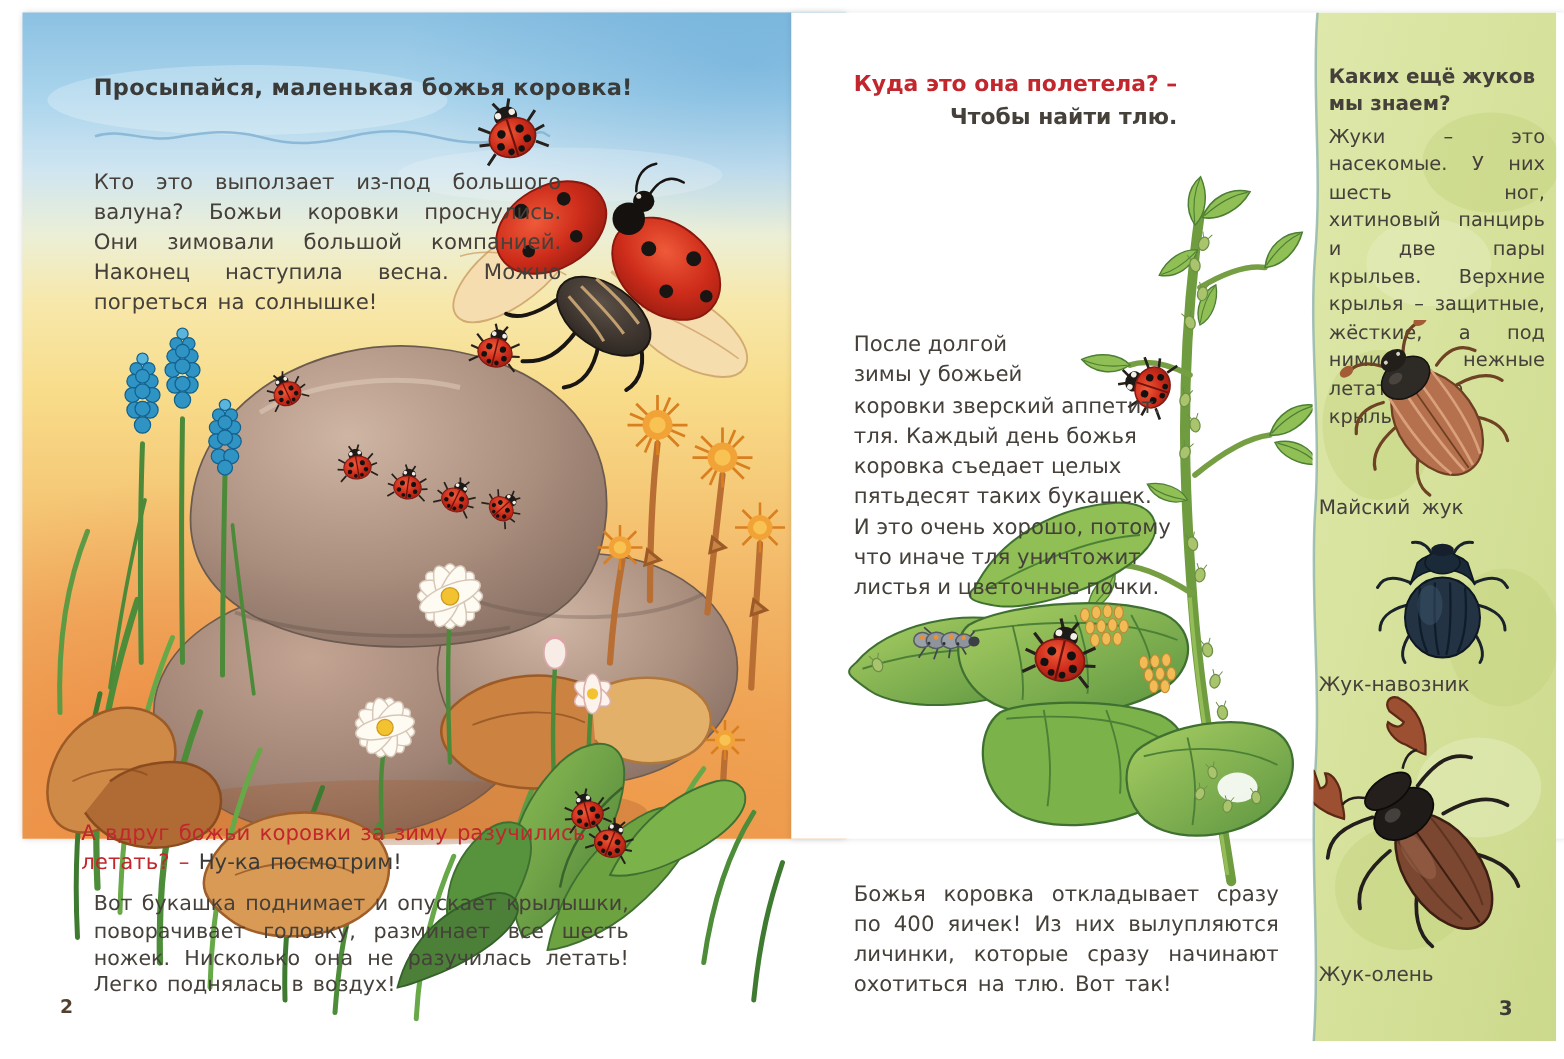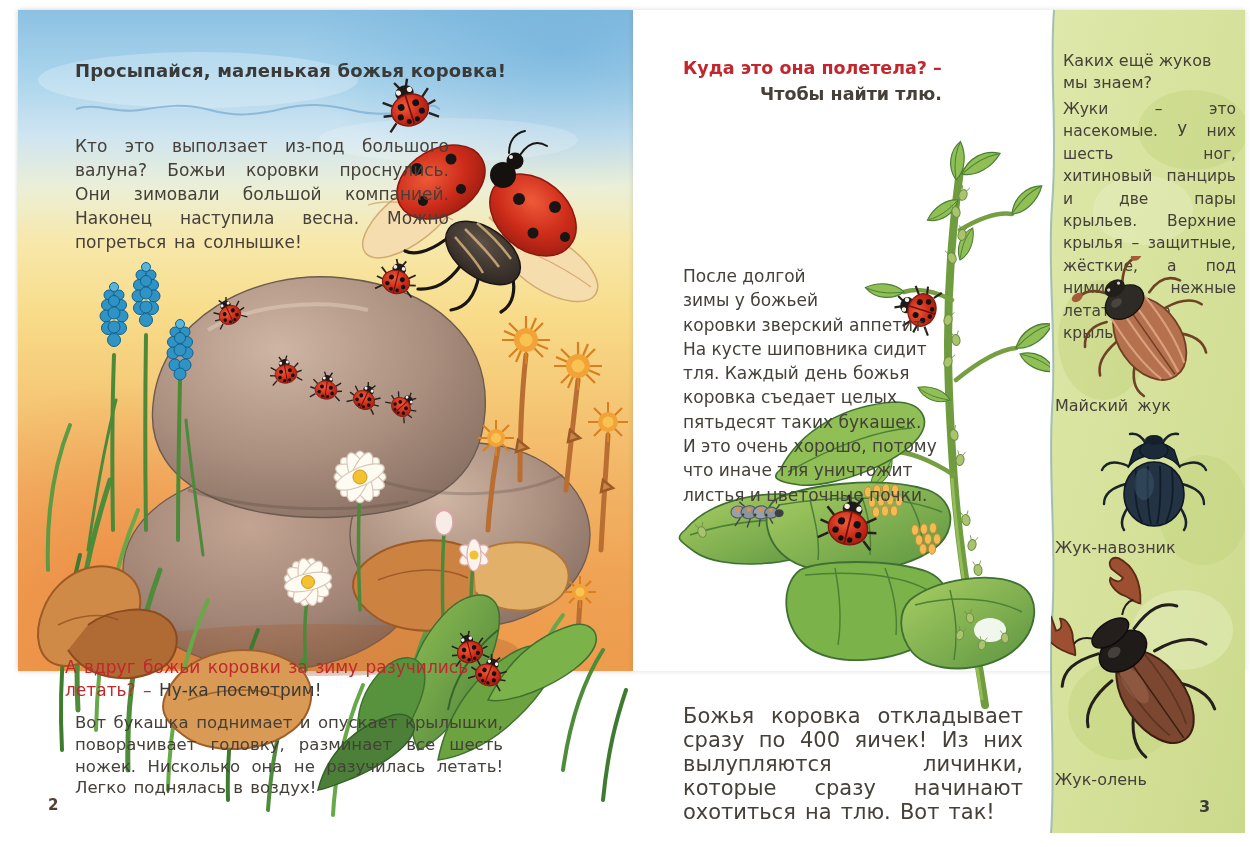--- a/index.html
+++ b/index.html
@@ -1,18 +1,18 @@
 <!DOCTYPE html>
 <html style="--red: #c1272d; --ink: #45403a;"><head>
 <meta charset="utf-8">
 <style>
   html,body{margin:0;padding:0;background:#ffffff;}
   body{font-family:"DejaVu Sans","Liberation Sans",sans-serif;-webkit-font-smoothing:antialiased;}
   .spread{position:relative;width:1251px;height:847px;background:#fff;overflow:hidden;}
-  .page{position:absolute;top:10px;height:661px;}
+  .page{position:absolute;top:10px;height:661px;padding-left:44px;}
   .page-left{
     left:18px;width:615px;
     background:
       radial-gradient(55% 45% at 18% 88%, rgba(233,120,55,.50), rgba(233,120,55,0) 70%),
       radial-gradient(50% 40% at 72% 99%, rgba(240,150,70,.45), rgba(240,150,70,0) 70%),
       radial-gradient(60% 30% at 88% 6%, rgba(80,155,208,.40), rgba(80,155,208,0) 70%),
       linear-gradient(180deg,#8cc1e2 0%,#a9d4ec 10%,#cfe5f1 19%,#ecefd6 27%,#f7e8ab 35%,#f8dc8a 46%,#f5c977 58%,#f2b364 72%,#efa455 86%,#ed9c4e 100%);
     box-shadow:0 0 5px rgba(60,60,60,.25);
   }
   .page-right{left:633px;width:612px;background:#fff;box-shadow:0 0 5px rgba(60,60,60,.18);}
@@ -27,25 +27,25 @@
   .qa .q .bold-dark{color:#3a3a38;}
   .qa .a{margin:10px;font-size:16.5px;line-height:21.8px;text-align:justify;word-spacing:2px;width:428px;}
   .pagenum{font-weight:bold;font-size:15px;color:#53412f;}
   .pn-left{left:30px;top:786px;}
   .pn-right{position:absolute;left:156px;top:787px;color:#3c3a35;font-size:16px;}
 
   .r-heading{left:50px;top:45px;font-size:17.5px;font-weight:bold;line-height:26px;margin:0;}
   .r-heading div{white-space:nowrap;text-align:right;}
   .r-para1{left:50px;top:254px;font-size:17px;line-height:24.3px;margin:0;}
   .r-para1 div{white-space:nowrap;}
-  .r-para2{left:50px;top:694px;width:340px;font-size:21px;line-height:24px;text-align:justify;word-spacing:2.5px;margin:0;}
+  .r-para2{left:50px;top:694px;width:340px;font-size:17px;line-height:24px;text-align:justify;word-spacing:2.5px;margin:0;}
 
   .sidebar{position:absolute;left:410px;top:0;width:202px;height:823px;z-index:2;}
   .sb-item{position:absolute;color:#45403a;}
-  .sb-heading{left:20px;top:40px;width:175px;font-size:16px;font-weight:normal;line-height:21.5px;}
+  .sb-heading{left:20px;top:40px;width:175px;font-size:16px;font-weight:bold;line-height:21.5px;}
   .sb-para{left:20px;top:88px;width:173px;font-size:15.5px;line-height:22.4px;text-align:justify;word-spacing:1.5px;margin:0;}
   .sb-label{font-size:16px;word-spacing:4px;white-space:nowrap;}
   .lbl-may{left:12px;top:386px;}
   .lbl-dung{left:12px;top:528px;}
   .lbl-stag{left:12px;top:760px;}
   .beetle{position:absolute;}
   .b-may{left:22px;top:246px;}
   .b-dung{left:56px;top:418px;}
   .b-stag{left:8px;top:544px;}
 </style>
@@ -520,21 +520,20 @@
 
     <div class="txt r-heading">
       <div class="red">Куда это она полетела? –</div>
       <div>Чтобы найти тлю.</div>
     </div>
 
     <div class="txt r-para1">
         <div>После долгой</div>
         <div>зимы у божьей</div>
         <div>коровки зверский аппетит.</div>
-        <div>На кусте шиповника сидит</div>
         <div>тля. Каждый день божья</div>
         <div>коровка съедает целых</div>
         <div>пятьдесят таких букашек.</div>
         <div>И это очень хорошо, потому</div>
         <div>что иначе тля уничтожит</div>
         <div>листья и цветочные почки.</div>
       </div>
 
     <p class="txt r-para2">Божья коровка откладывает сразу по 400 яичек! Из них вылупляются личинки, которые сразу начинают охотиться на тлю. Вот так!</p>
 

